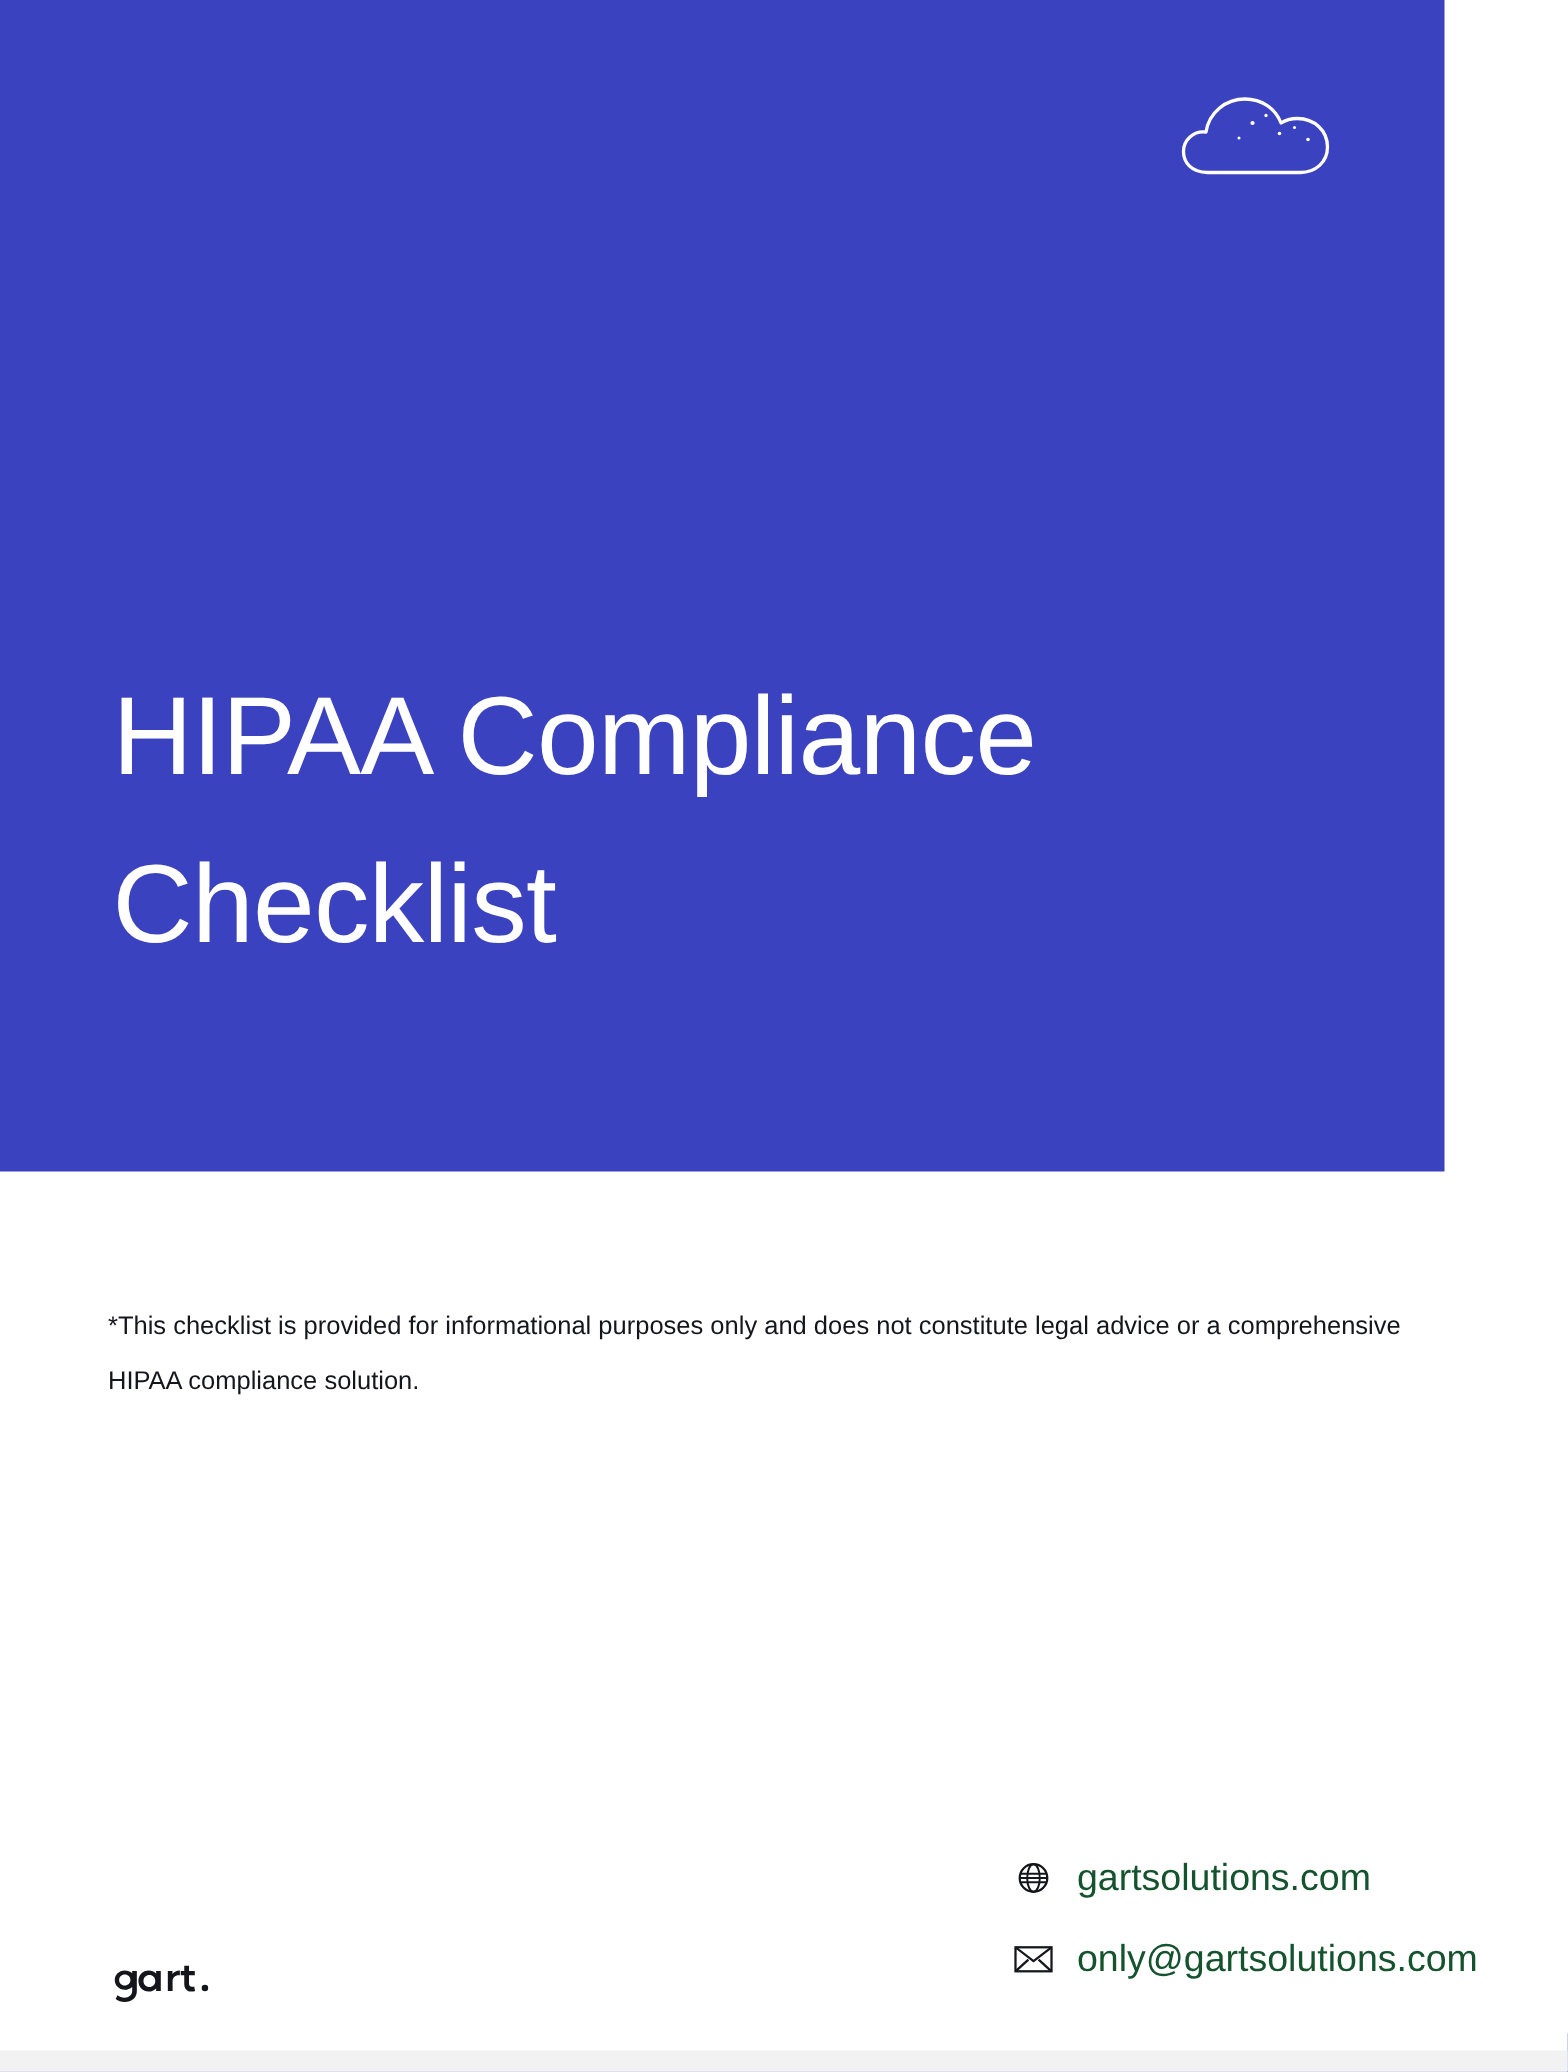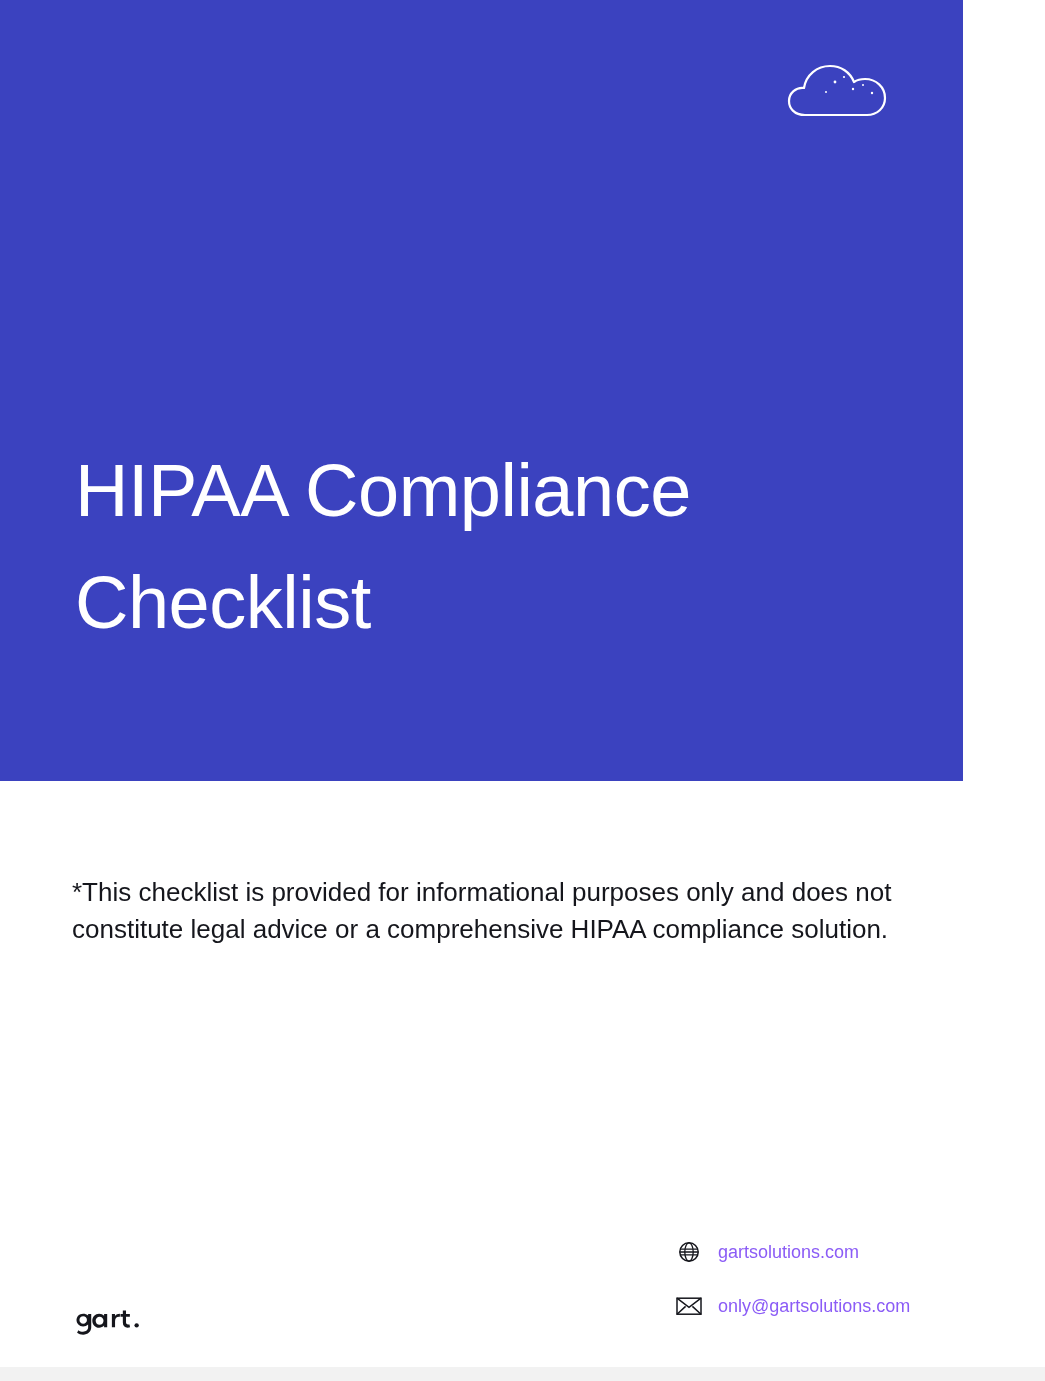--- a/index.html
+++ b/index.html
@@ -54,21 +54,21 @@
     white-space: pre-line;
   }
 
   
   .disclaimer {
     position: absolute;
     left: 72px;
     top: 848px;
     width: 880px;
     color: #15161c;
-    font-size: 26px;
+    font-size: 17px;
     line-height: 37px;
     font-weight: 400;
   }
 
   
   .footer-contacts {
     position: absolute;
     left: 676px;
     top: 1233px;
     width: 300px;
@@ -86,22 +86,22 @@
     height: 26px;
     margin-right: 16px;
     flex: 0 0 26px;
     display: flex;
     align-items: center;
     justify-content: center;
     color: #15161c;
   }
 
   .contact-text {
-    font-size: 18px;
-    color: #8b5cf6;
+    font-size: 25px;
+    color: #14532d;
     font-weight: 400;
     white-space: nowrap;
     text-align: right;
   }
 
   .brand-logo {
     position: absolute;
     left: 76px;
     bottom: 46px;
     display: flex;

